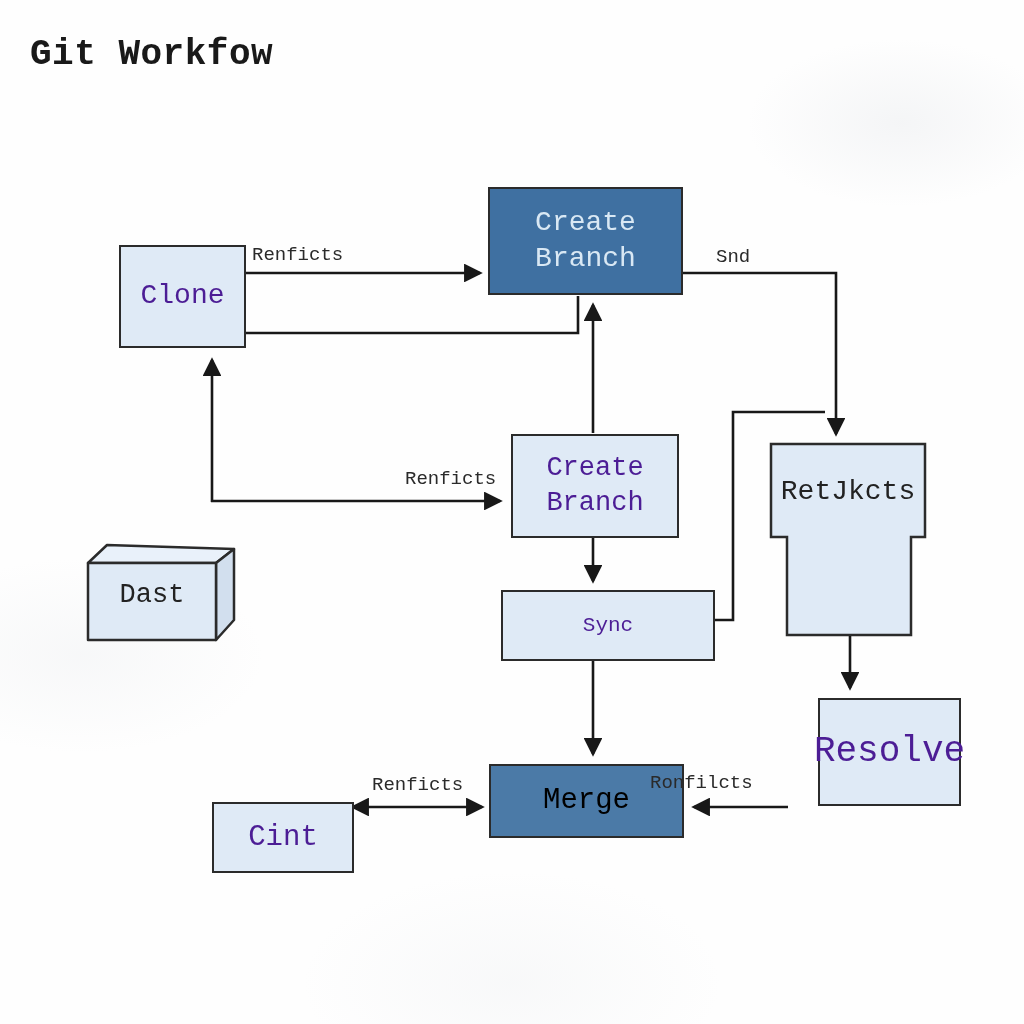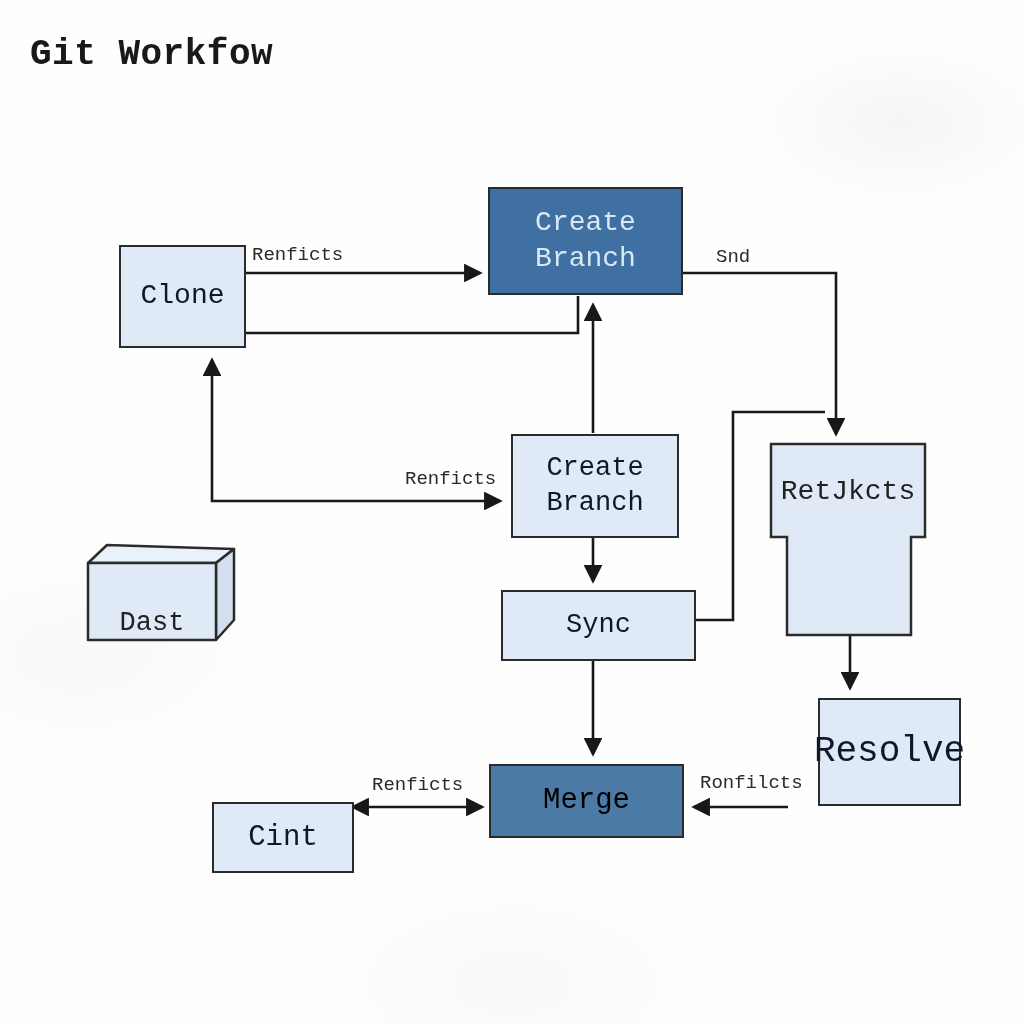--- a/index.html
+++ b/index.html
@@ -12,44 +12,44 @@
       #fefefe;
     font-family:Liberation Mono, monospace;color:#222;
   }
   .title{
     position:absolute;left:30px;top:34px;font-size:36px;font-weight:bold;
     letter-spacing:.5px;color:#191919;
   }
   .node{
     position:absolute;box-sizing:border-box;border:2.5px solid #2b2b2b;
     display:flex;align-items:center;justify-content:center;text-align:center;
-    background:#dfeaf6;color:#0f172a;line-height:1.3;
+    background:#dfeaf6;color:#4c1d95;line-height:1.3;
   }
   .node.dark{background:#3f70a1;color:#d9e8f4;}
   .node.merge{background:#4b7aa7;color:#000000;}
   #clone        {left:119px;top:245px;width:127px;height:103px;font-size:28px;}
   #cb-top       {left:488px;top:187px;width:195px;height:108px;font-size:28px;}
   #cb-mid       {left:511px;top:434px;width:168px;height:104px;font-size:27px;}
-  #sync         {left:501px;top:590px;width:195px;height:71px;font-size:27px;justify-content:center;}
+  #sync         {left:501px;top:590px;width:214px;height:71px;font-size:21px;justify-content:center;}
   #merge        {left:489px;top:764px;width:195px;height:74px;font-size:29px;}
   #cint         {left:212px;top:802px;width:142px;height:71px;font-size:29px;}
   #resolve      {left:787px;top:698px;width:143px;height:108px;font-size:36px;margin-left:31px;}
   .shape-label{
     position:absolute;text-align:center;color:#222;
   }
   #checkout-label{left:771px;top:476px;width:154px;font-size:28px;}
-  #dast-label{left:88px;top:608px;width:128px;font-size:27px;}
+  #dast-label{left:88px;top:580px;width:128px;font-size:27px;}
   .edge-label{
     position:absolute;font-size:19px;color:#2a2a2a;white-space:nowrap;
   }
   #lbl-clone-cb   {left:252px;top:244px;}
   #lbl-snd        {left:716px;top:246px;}
   #lbl-renficts-1 {left:405px;top:468px;}
   #lbl-renficts-2 {left:372px;top:774px;}
-  #lbl-ronfilcts  {left:700px;top:772px;}
+  #lbl-ronfilcts  {left:650px;top:772px;}
   svg{position:absolute;left:0;top:0;}
 </style>
 </head>
 <body>
 
 <div id="canvas">
 
   <div class="title">Git Workfow</div>
 
   <svg width="1024" height="1024" viewBox="0 0 1024 1024">

